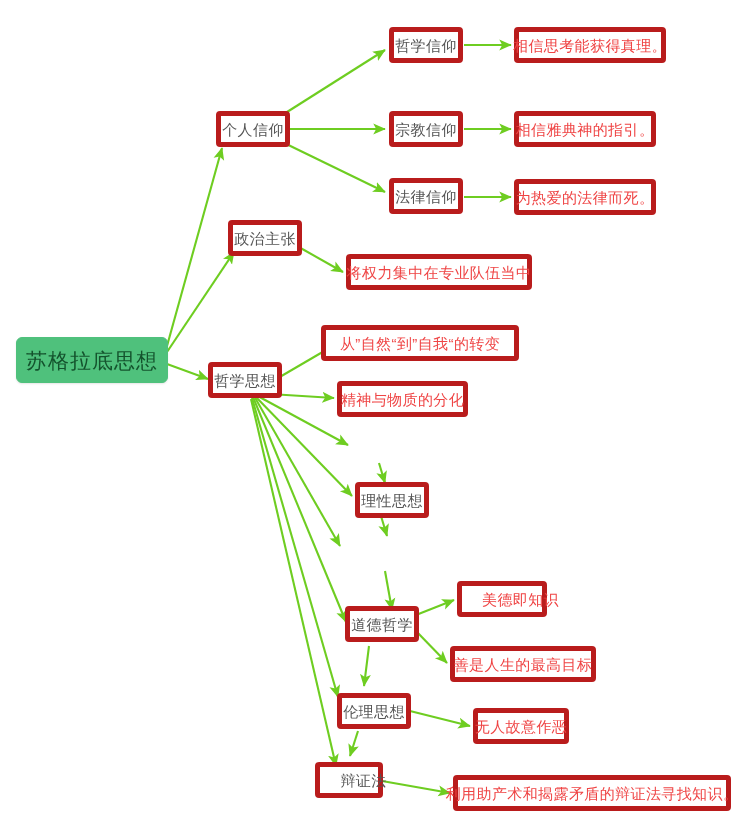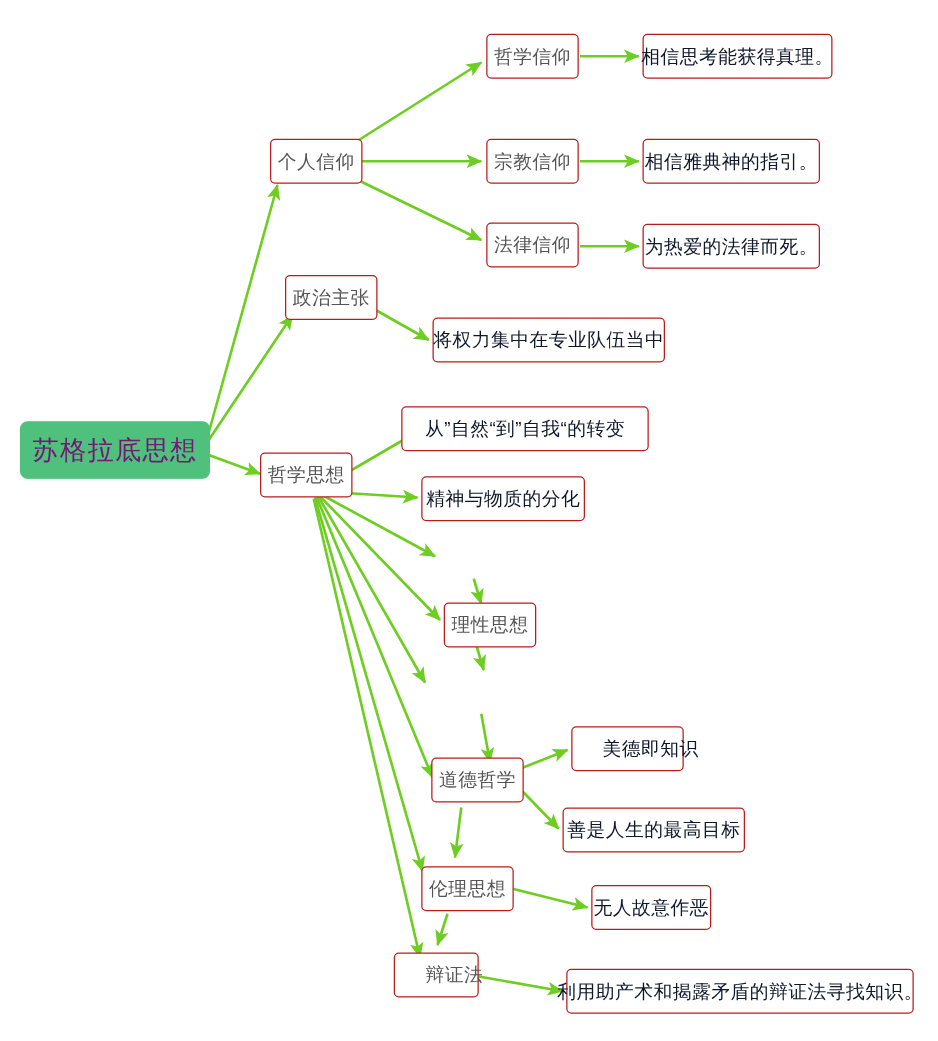--- a/index.html
+++ b/index.html
@@ -27,40 +27,40 @@
     pointer-events: none;
   }
   .node {
     position: absolute;
     box-sizing: border-box;
     display: flex;
     align-items: center;
     justify-content: center;
     white-space: nowrap;
     background: #ffffff;
-    border: 1px solid #b91c1c;
+    border: 5px solid #b91c1c;
     border-radius: 4px;
     color: #555555;
     font-size: 15px;
     line-height: 1;
     letter-spacing: 0.4px;
     padding: 0 11px;
     z-index: 2;
   }
   .node.root {
     background: #4fc17c;
     border: 1px solid #4fc17c;
     border-radius: 6px;
-    color: #701a75;
+    color: #14532d;
     font-size: 21px;
     letter-spacing: 1px;
     box-shadow: 0 1px 2px rgba(0,0,0,0.10);
   }
   .node.leaf {
-    color: #0f172a;
+    color: #ef4444;
   }
 </style>
 </head>
 <body>
 
 <div id="canvas">
 
   <svg id="links" viewBox="0 0 750 833">
     <defs>
       <marker id="arw" markerWidth="7" markerHeight="7" refX="5.6" refY="3" orient="auto" markerUnits="strokeWidth">

